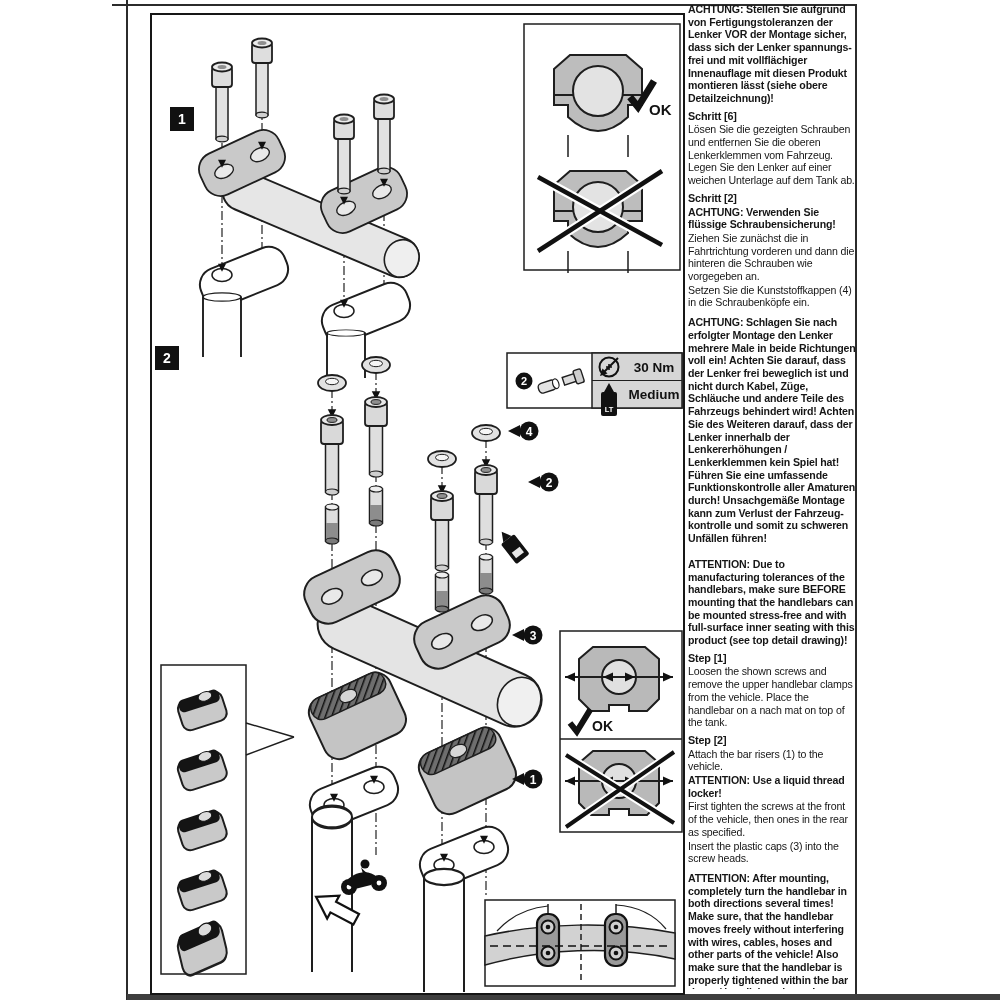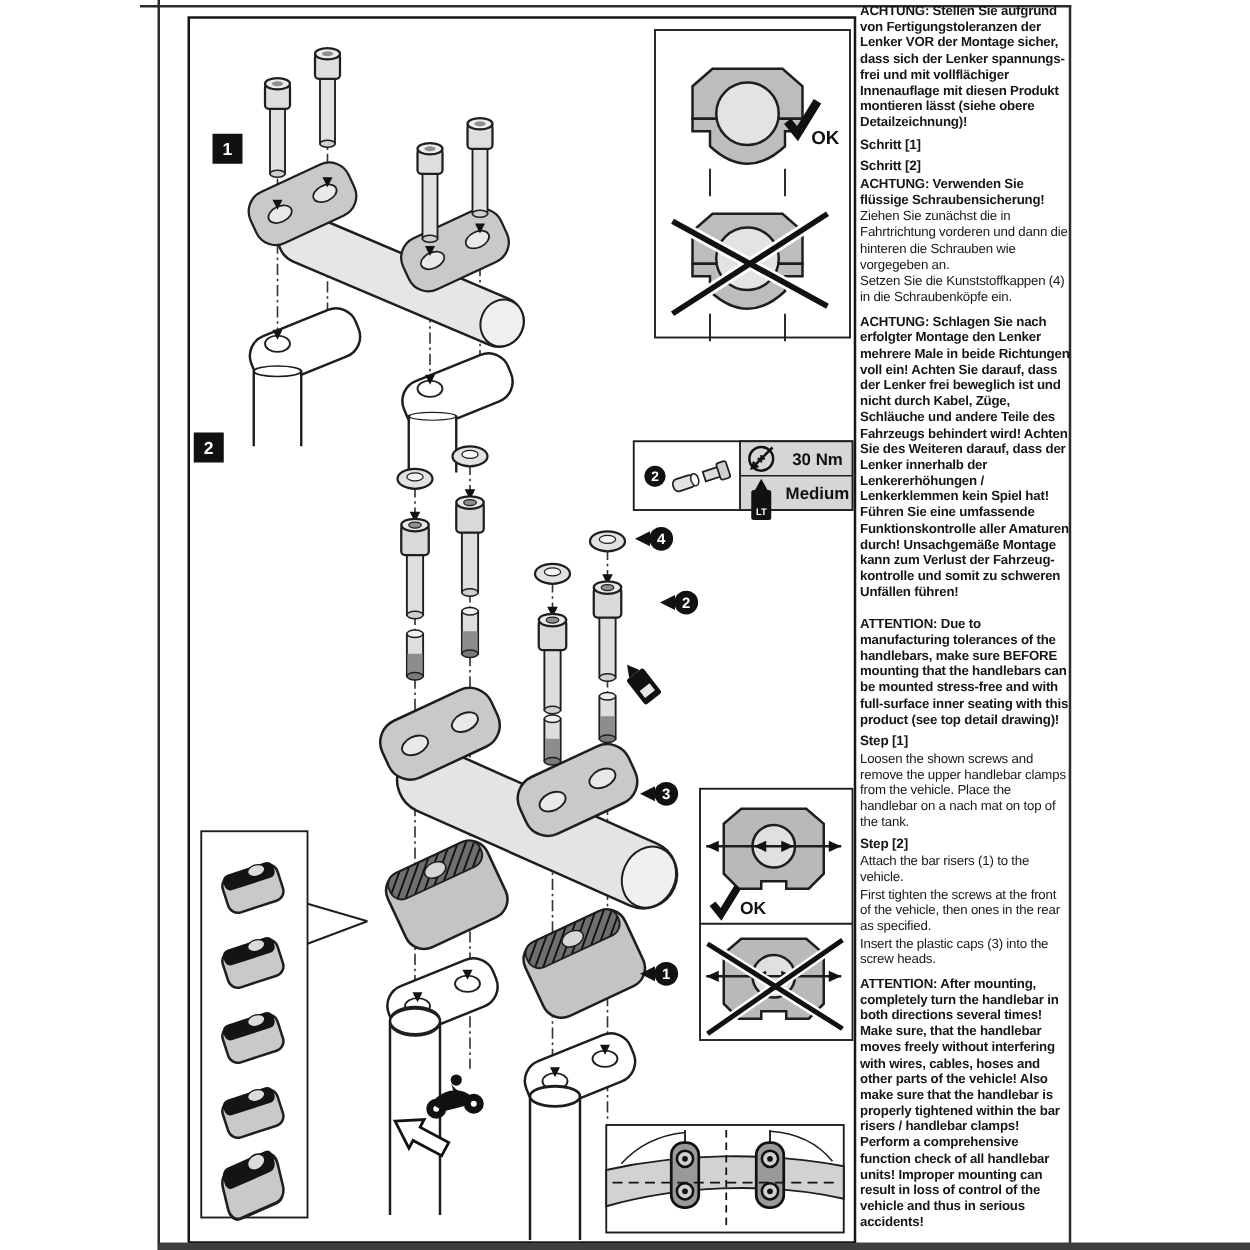--- a/index.html
+++ b/index.html
@@ -407,30 +407,32 @@
             <circle cx="464" cy="938" r="2.3" fill="#111"></circle>
       </g>
       <line x1="338" y1="931" x2="518" y2="931" stroke="#111" stroke-width="1.4" stroke-dasharray="8 5"></line>
       <line x1="429" y1="889" x2="429" y2="967" stroke="#111" stroke-width="1.4" stroke-dasharray="6 4"></line>
     </g>
   </svg>
   </div>
 
   <div class="text-col">
     <p class="b">ACHTUNG: Stellen Sie aufgrund von Fertigungstoleranzen der Lenker VOR der Montage sicher, dass sich der Lenker spannungs-frei und mit vollflächiger Innenauflage mit diesen Produkt montieren lässt (siehe obere Detailzeichnung)!</p>
-    <h4 class="b">Schritt [1]</h4>
+    <h4 class="b">Schritt [6]</h4>
+    <p>Lösen Sie die gezeigten Schrauben und entfernen Sie die oberen Lenkerklemmen vom Fahrzeug. Legen Sie den Lenker auf einer weichen Unterlage auf dem Tank ab.</p>
     <h4 class="b">Schritt [2]</h4>
     <p class="b">ACHTUNG: Verwenden Sie flüssige Schraubensicherung!</p>
     <p>Ziehen Sie zunächst die in Fahrtrichtung vorderen und dann die hinteren die Schrauben wie vorgegeben an.</p>
     <p>Setzen Sie die Kunststoffkappen (4) in die Schraubenköpfe ein.</p>
     <p class="b mt8">ACHTUNG: Schlagen Sie nach erfolgter Montage den Lenker mehrere Male in beide Richtungen voll ein! Achten Sie darauf, dass der Lenker frei beweglich ist und nicht durch Kabel, Züge, Schläuche und andere Teile des Fahrzeugs behindert wird! Achten Sie des Weiteren darauf, dass der Lenker innerhalb der Lenkererhöhungen / Lenkerklemmen kein Spiel hat! Führen Sie eine umfassende Funktionskontrolle aller Amaturen durch! Unsachgemäße Montage kann zum Verlust der Fahrzeug-kontrolle und somit zu schweren Unfällen führen!</p>
 
     <p class="b mt12">ATTENTION: Due to manufacturing tolerances of the handlebars, make sure BEFORE mounting that the handlebars can be mounted stress-free and with full-surface inner seating with this product (see top detail drawing)!</p>
     <h4 class="b">Step [1]</h4>
     <p>Loosen the shown screws and remove the upper handlebar clamps from the vehicle. Place the handlebar on a nach mat on top of the tank.</p>
     <h4 class="b">Step [2]</h4>
     <p>Attach the bar risers (1) to the vehicle.</p>
+    <p class="b">ATTENTION: Use a liquid thread locker!</p>
     <p>First tighten the screws at the front of the vehicle, then ones in the rear as specified.</p>
     <p>Insert the plastic caps (3) into the screw heads.</p>
     <p class="b mt8">ATTENTION: After mounting, completely turn the handlebar in both directions several times! Make sure, that the handlebar moves freely without interfering with wires, cables, hoses and other parts of the vehicle! Also make sure that the handlebar is properly tightened within the bar risers / handlebar clamps! Perform a comprehensive function check of all handlebar units! Improper mounting can result in loss of control of the vehicle and thus in serious accidents!</p>
   </div>
 
 </div>
 
 </body></html>

